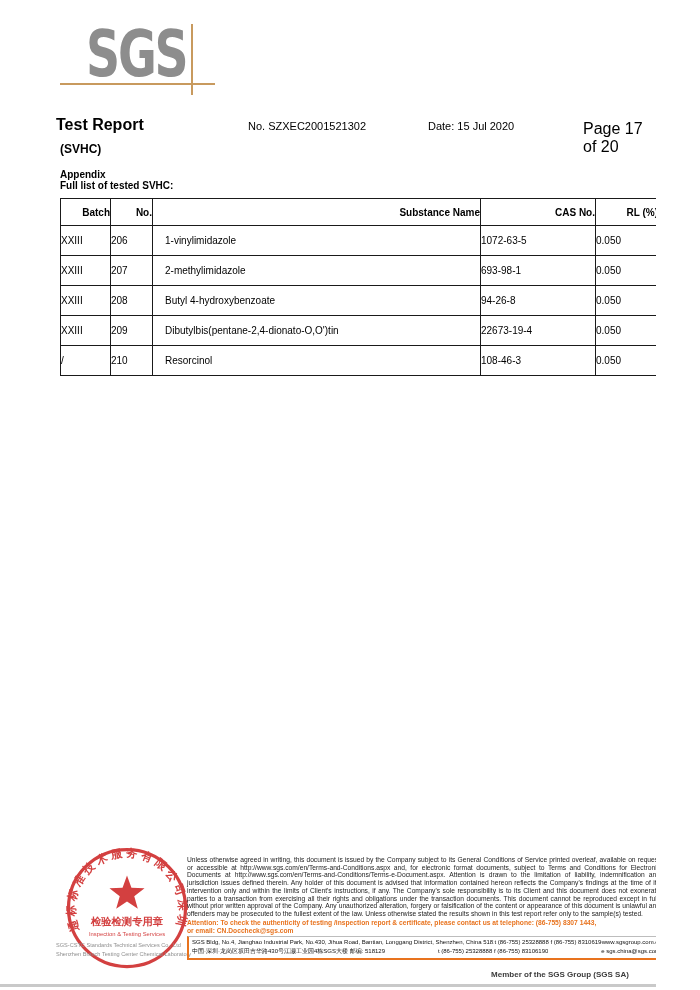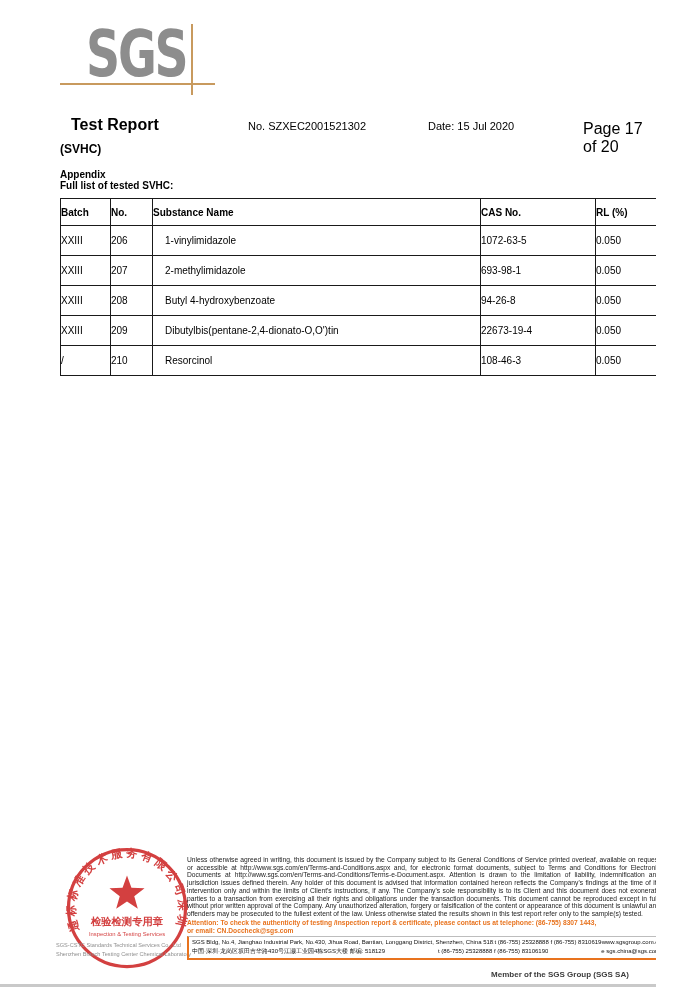--- a/index.html
+++ b/index.html
@@ -11,34 +11,34 @@
   
   .logo {
     position:absolute; left:86px; top:24px; font-size:64px; font-weight:bold;
     color:#8d8d8d; letter-spacing:-3px; line-height:0.95;
     transform:scaleX(0.74); transform-origin:left top;
     font-family:"DejaVu Sans", sans-serif;
   }
   .crop-h { position:absolute; left:60px; top:83px; width:155px; height:2px; background:#c89a5e; }
   .crop-v { position:absolute; left:191px; top:24px; width:2px; height:71px; background:#c89a5e; }
   
-  .title1 { position:absolute; left:71px; top:116px; font-size:16px; font-weight:bold; }
+  .title1 { position:absolute; left:56px; top:116px; font-size:16px; font-weight:bold; }
   .title2 { position:absolute; left:60px; top:142px; font-size:12px; font-weight:bold; }
   .report-no { position:absolute; left:248px; top:120px; font-size:11px; }
   .date { position:absolute; left:428px; top:120px; font-size:11px; }
   .page-info { position:absolute; left:563px; top:120px; font-size:16px;padding-left:20px; }
   .appendix { position:absolute; left:60px; top:169px; font-size:10px; font-weight:bold; }
   .list-title { position:absolute; left:60px; top:180px; font-size:10px; font-weight:bold; }
   
   table.svhc {
     position:absolute; left:60px; top:198px; width:598px;
     border-collapse:collapse; table-layout:fixed; font-size:10px;
   }
   table.svhc th, table.svhc td { border:1.5px solid #1a1a1a; overflow:hidden; }
-  table.svhc th { height:27px; font-weight:bold; text-align:left; background:#fff; }
+  table.svhc th { height:27px; font-weight:bold; text-align:right; background:#fff; }
   table.svhc td { height:30px; text-align:left; }
   table.svhc td.sub { text-align:left; padding-left:12px; }
   
   .stamp-wrap { position:absolute; left:62px; top:843px; width:130px; height:130px; opacity:0.92; }
   .company-lines { position:absolute; left:56px; top:941px; width:160px; font-size:5.6px; color:#8f8f8f; line-height:1.55; }
   
   .legal-col { position:absolute; left:187px; top:856px; width:473px; }
   .terms { font-size:6.7px; line-height:1.15; text-align:justify; color:#1c1c1c; }
   .attention { margin-top:1px; font-size:6.7px; line-height:1.18; color:#e8731e; font-weight:bold; }
   .addresses {

